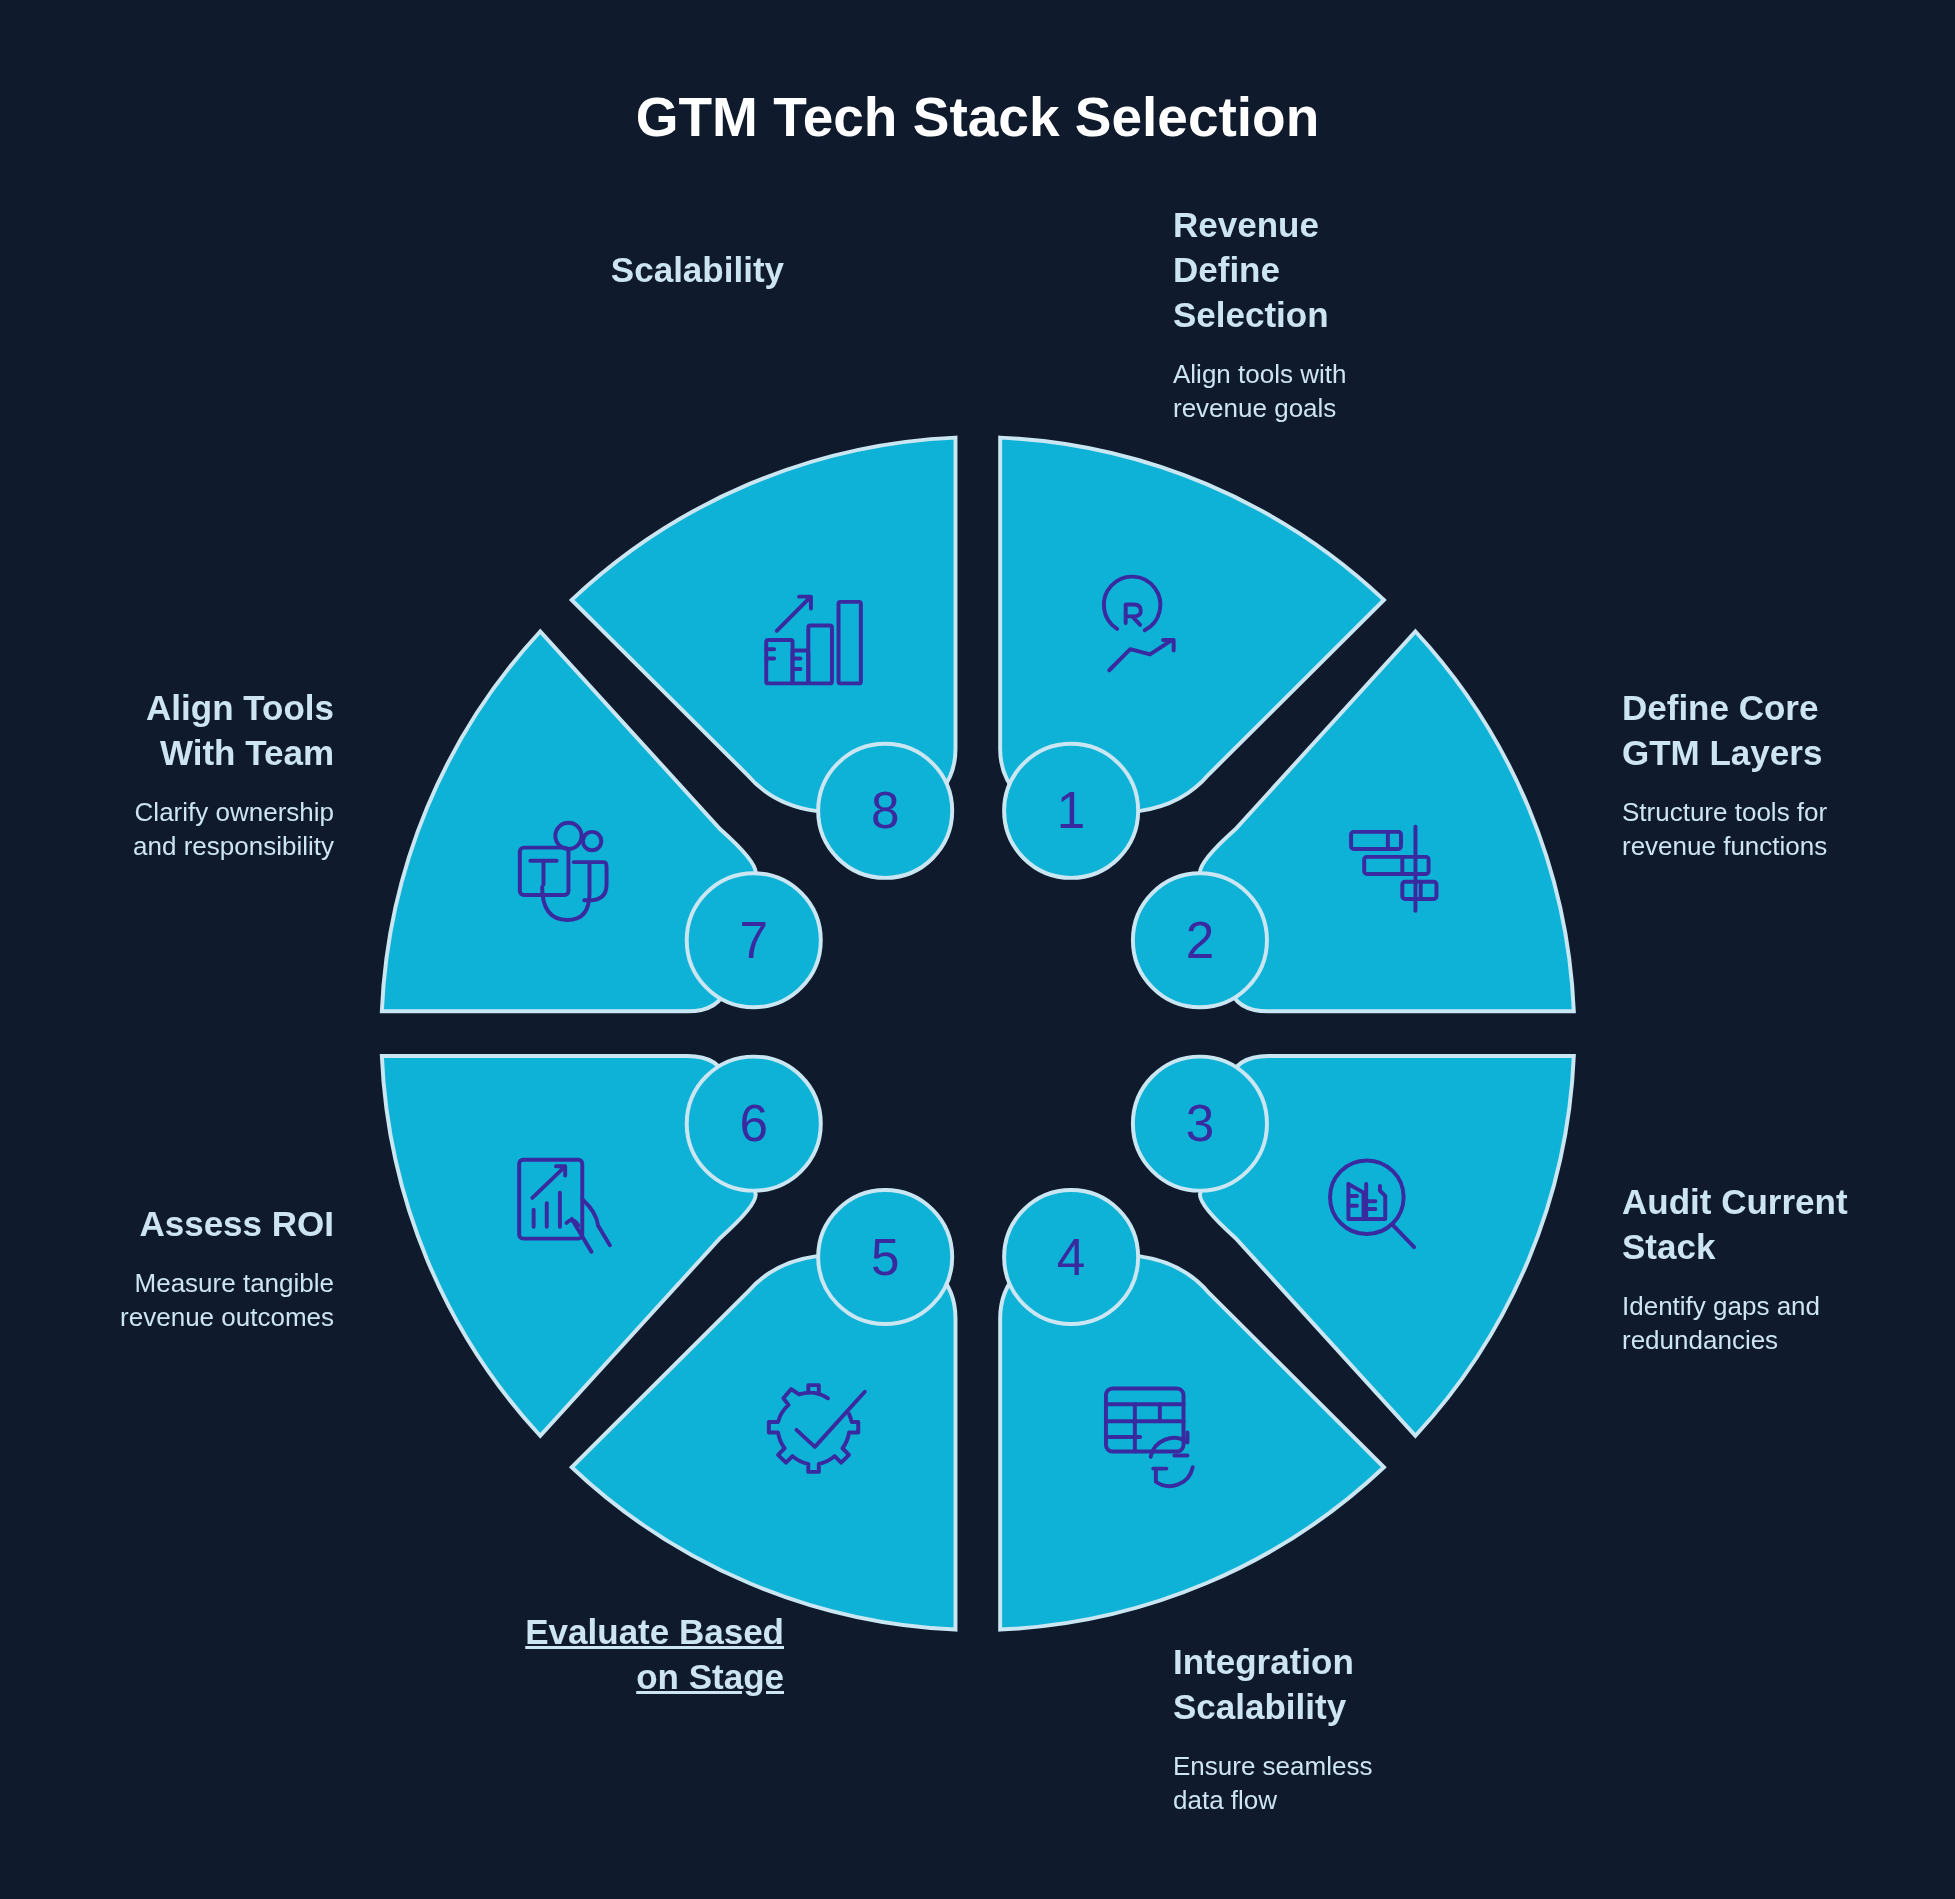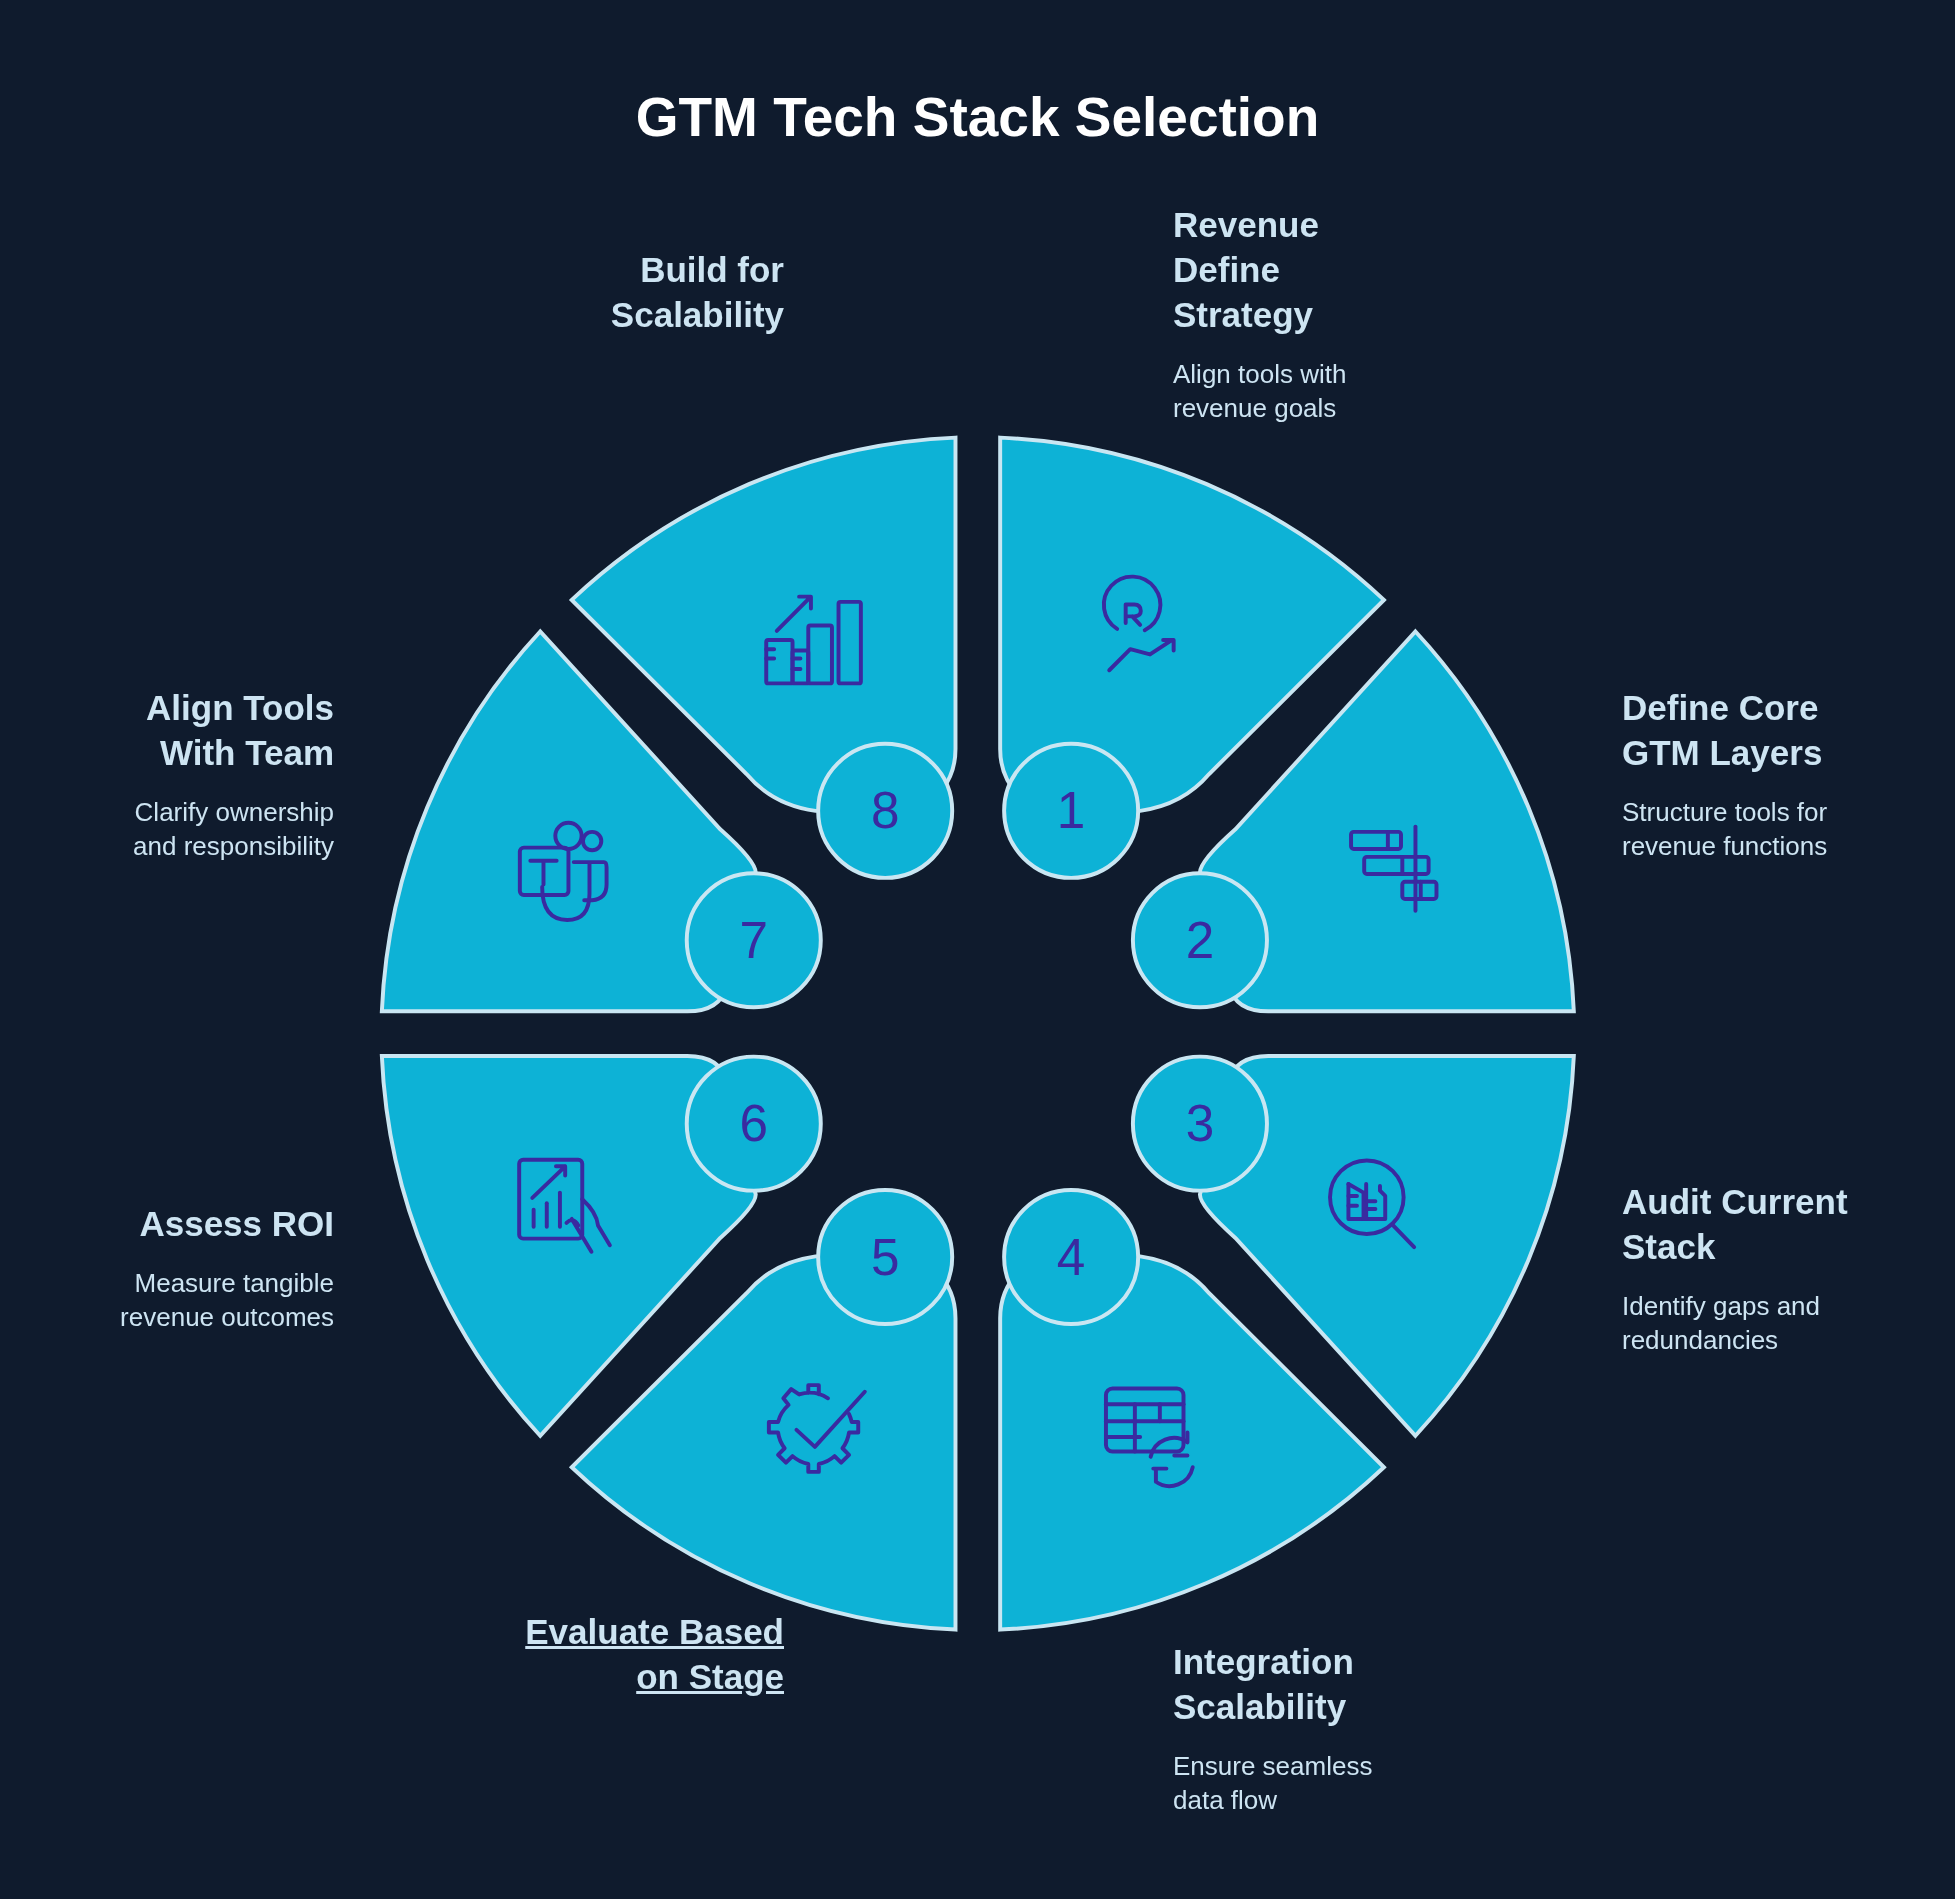--- a/index.html
+++ b/index.html
@@ -126,21 +126,21 @@
     <rect x="116" y="26" width="34" height="124" rx="3"></rect>
     <path d="M6,98 L18,98 M6,112 L18,112 M46,112 L58,112 M46,128 L58,128"></path>
     <path d="M22,70 L72,20 M56,18 L74,18 L74,36"></path>
   </g>
 </svg>
 
 <div class="label right" style="left:1173px; top:202px;">
   <div class="head">
     <div>Revenue</div>
     <div>Define</div>
-    <div>Strategy</div>
+    <div>Selection</div>
   </div>
   <div class="desc">
     <div>Align tools with</div>
     <div>revenue goals</div>
   </div>
 </div>
 
 <div class="label right" style="left:1622px; top:685px;">
   <div class="head">
     <div>Define Core</div>
@@ -197,17 +197,16 @@
     <div>With Team</div>
   </div>
   <div class="desc">
     <div>Clarify ownership</div>
     <div>and responsibility</div>
   </div>
 </div>
 
 <div class="label left" style="left:442px; top:247px;">
   <div class="head">
-    <div>Build for</div>
     <div>Scalability</div>
   </div>
 </div>
 
 
 </body></html>

